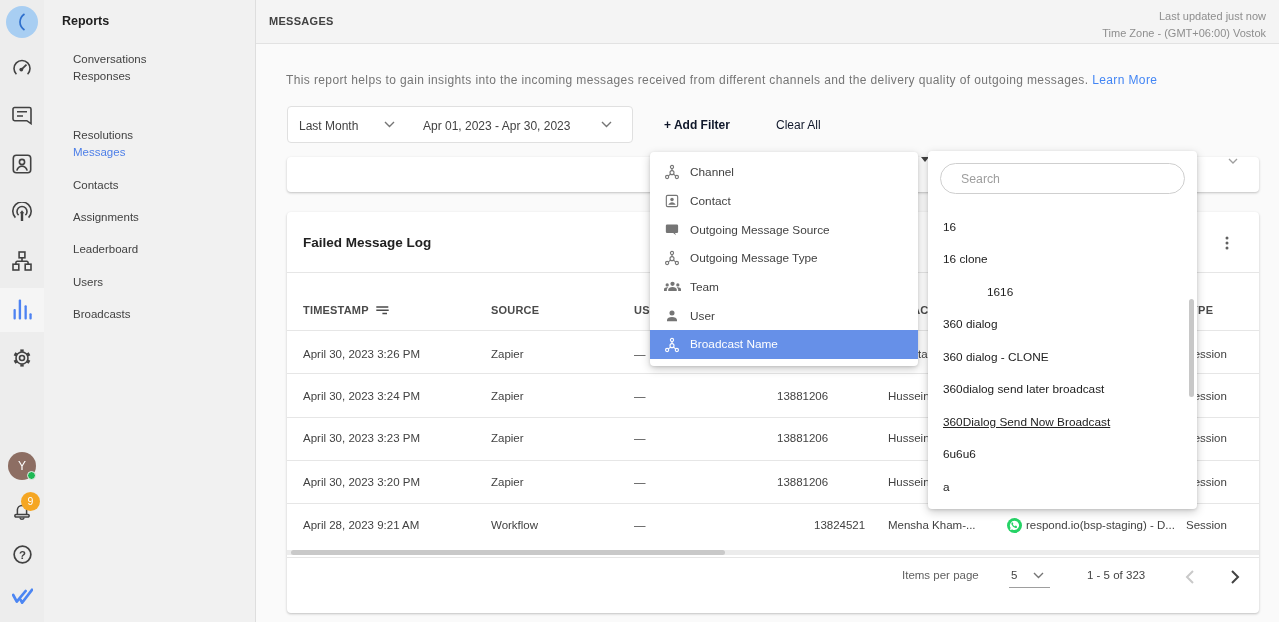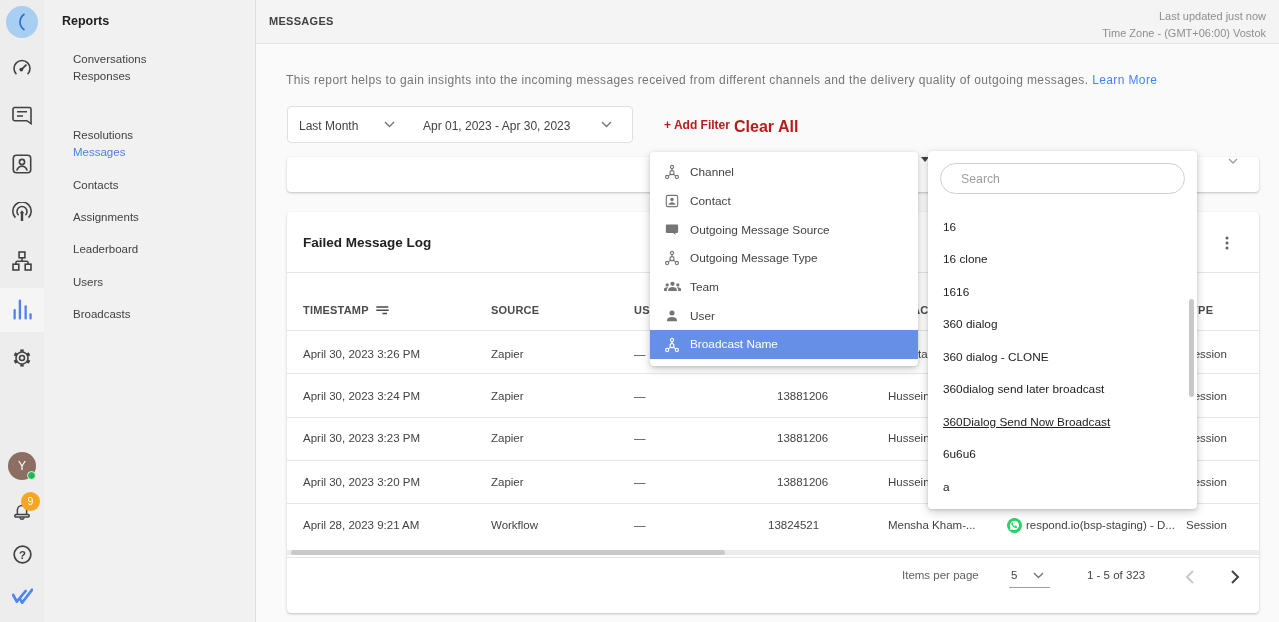--- a/index.html
+++ b/index.html
@@ -8,21 +8,21 @@
 .abs { position:absolute; }
 
 #rail { position:absolute; left:0; top:0; width:44px; height:622px; background:#ededed; z-index:5; }
 #rail svg { position:absolute; left:12px; }
 
 #menu { position:absolute; left:44px; top:0; width:212px; height:622px; background:#f1f1f1; border-right:1px solid #dedede; z-index:4; }
 .mi { position:absolute; left:29px; font-size:11.5px; color:#424242; }
 
 #hdr { position:absolute; left:256px; top:0; width:1023px; height:44px; background:#f4f4f4; border-bottom:1px solid #e2e2e2; }
 .card { position:absolute; background:#fff; border-radius:4px; box-shadow:0 1px 3px rgba(0,0,0,0.14), 0 1px 2px rgba(0,0,0,0.1); }
-.blue { color:#b91c1c; }
+.blue { color:#0f172a; }
 .link { color:#4285f4; }
 .ctext { color:#424242; }
 .row-line { position:absolute; left:287px; width:972px; height:1px; background:#e6e6e6; }
 .th { position:absolute; font-size:11px; font-weight:bold; color:#4a4a4a; letter-spacing:0.2px; }
 .td { position:absolute; font-size:11.5px; color:#424242; white-space:nowrap; }
 .dd1-item { position:absolute; left:690px; font-size:11.8px; color:#424242; white-space:nowrap; }
 .dd2-item { position:absolute; left:943px; font-size:11.8px; color:#212121; white-space:nowrap; z-index:21; }
 .ddicon { position:absolute; left:664px; z-index:11; }
 </style>
 </head>
@@ -38,21 +38,21 @@
 <div class="abs ctext" style="left:299px;top:119px;font-size:12px;">Last Month</div>
 <svg class="abs" style="left:384px;top:121px;" width="11" height="7" viewBox="0 0 11 7">
     <path d="M1 1l4.5 4.5L10 1" fill="none" stroke="#757575" stroke-width="1.4"></path>
   </svg>
 <div class="abs ctext" style="left:423px;top:119px;font-size:12px;">Apr 01, 2023 - Apr 30, 2023</div>
 <svg class="abs" style="left:601px;top:121px;" width="11" height="7" viewBox="0 0 11 7">
     <path d="M1 1l4.5 4.5L10 1" fill="none" stroke="#757575" stroke-width="1.4"></path>
   </svg>
 
 <div class="abs blue" style="left:664px;top:118px;font-size:12px;font-weight:bold;">+ Add Filter</div>
-<div class="abs blue" style="left:734px;top:118px;font-size:16px;font-weight:bold;">Clear All</div>
+<div class="abs blue" style="left:776px;top:118px;font-size:12px;font-weight:normal;">Clear All</div>
 
 <div class="card" style="left:287px;top:157px;width:972px;height:35px;"></div>
 <div class="abs" style="left:920.5px;top:156.5px;width:0;height:0;border-left:4px solid transparent;border-right:4px solid transparent;border-top:5.5px solid #424242;"></div>
 <svg class="abs" style="left:1228px;top:158px;" width="10" height="6" viewBox="0 0 10 6">
     <path d="M1 1l4 4 4-4" fill="none" stroke="#9e9e9e" stroke-width="1.3"></path>
   </svg>
 
 <div class="card" style="left:287px;top:212px;width:972px;height:401px;"></div>
 <div class="abs" style="left:303px;top:235px;font-size:13.5px;font-weight:bold;color:#212121;">Failed Message Log</div>
 
@@ -105,21 +105,21 @@
 <div class="td" style="left:303px;top:475.5px;">April 30, 2023 3:20 PM</div>
 <div class="td" style="left:491px;top:475.5px;">Zapier</div>
 <div class="td" style="left:634px;top:475.5px;">—</div>
 <div class="td" style="left:777px;top:475.5px;">13881206</div>
 <div class="td link" style="left:888px;top:475.5px;">Hussein Swal-...</div>
 <div class="td" style="left:1186px;top:475.5px;">Session</div>
 
 <div class="td" style="left:303px;top:518.7px;">April 28, 2023 9:21 AM</div>
 <div class="td" style="left:491px;top:518.7px;">Workflow</div>
 <div class="td" style="left:634px;top:518.7px;">—</div>
-<div class="td" style="left:768px;top:518.7px;">13824521</div>
+<div class="td" style="left:814px;top:518.7px;">13824521</div>
 <div class="td link" style="left:888px;top:518.7px;">Mensha Kham-...</div>
 
 <svg class="abs" style="left:1007px;top:518.4px;" width="15" height="15" viewBox="0 0 24 24">
     <circle cx="12" cy="12" r="12" fill="#25d366"></circle>
     <path d="M12 4.6a7.3 7.3 0 0 0-6.3 11l-1 3.7 3.8-1a7.3 7.3 0 1 0 3.5-13.7zm4.2 10.3c-.2.5-1 1-1.4 1-.4.1-.9.1-1.4-.1-.3-.1-.8-.3-1.4-.5-2.4-1-3.9-3.5-4-3.6-.1-.2-1-1.3-1-2.4 0-1.2.6-1.7.8-2 .2-.2.5-.3.6-.3h.5c.1 0 .3-.1.5.4l.7 1.6c.1.1.1.3 0 .4l-.3.4-.3.4c-.1.1-.2.2-.1.4.1.2.5.9 1.2 1.5.8.7 1.5 1 1.7 1.1.2.1.3.1.5-.1l.6-.8c.1-.2.3-.2.5-.1l1.5.7c.2.1.4.2.4.3 0 .1 0 .5-.2 1z" fill="#fff"></path>
   </svg>
 <div class="td" style="left:1026px;top:518.7px;">respond.io(bsp-staging) - D...</div>
 <div class="td" style="left:1186px;top:518.7px;">Session</div>
 
 <div class="abs" style="left:287px;top:549.5px;width:972px;height:5.8px;background:#ececec;"></div>
@@ -198,21 +198,21 @@
       <circle cx="19.3" cy="19.5" r="2.4"></circle>
       <path d="M12 7v3M9.8 15.2l-3.2 2.6M14.2 15.2l3.2 2.6"></path>
     </g>
   </svg>
 
 <div class="abs" style="left:928px;top:151px;width:269px;height:358px;background:#fff;border-radius:4px;box-shadow:0 3px 10px rgba(0,0,0,0.2),0 1px 3px rgba(0,0,0,0.12);z-index:20;"></div>
 <div class="abs" style="left:940px;top:163px;width:245px;height:31px;border:1px solid #cfcfcf;border-radius:15.5px;z-index:21;"></div>
 <div class="abs" style="left:961px;top:172px;font-size:12.3px;color:#9e9e9e;z-index:21;">Search</div>
 <div class="dd2-item" style="top:219.5px;">16</div>
 <div class="dd2-item" style="top:252px;">16 clone</div>
-<div class="dd2-item" style="top:284.5px;">1616</div>
+<div class="dd2-item" style="top:284.5px;margin-left:44px;">1616</div>
 <div class="dd2-item" style="top:317px;">360 dialog</div>
 <div class="dd2-item" style="top:349.5px;">360 dialog - CLONE</div>
 <div class="dd2-item" style="top:382px;">360dialog send later broadcast</div>
 <div class="dd2-item" style="top:414.5px;text-decoration:underline;">360Dialog Send Now Broadcast</div>
 <div class="dd2-item" style="top:447px;">6u6u6</div>
 <div class="dd2-item" style="top:479.5px;">a</div>
 <div class="abs" style="left:1189px;top:299px;width:5px;height:98px;background:#c8c8c8;border-radius:2.5px;z-index:21;"></div>
 
 <div id="rail">
 

